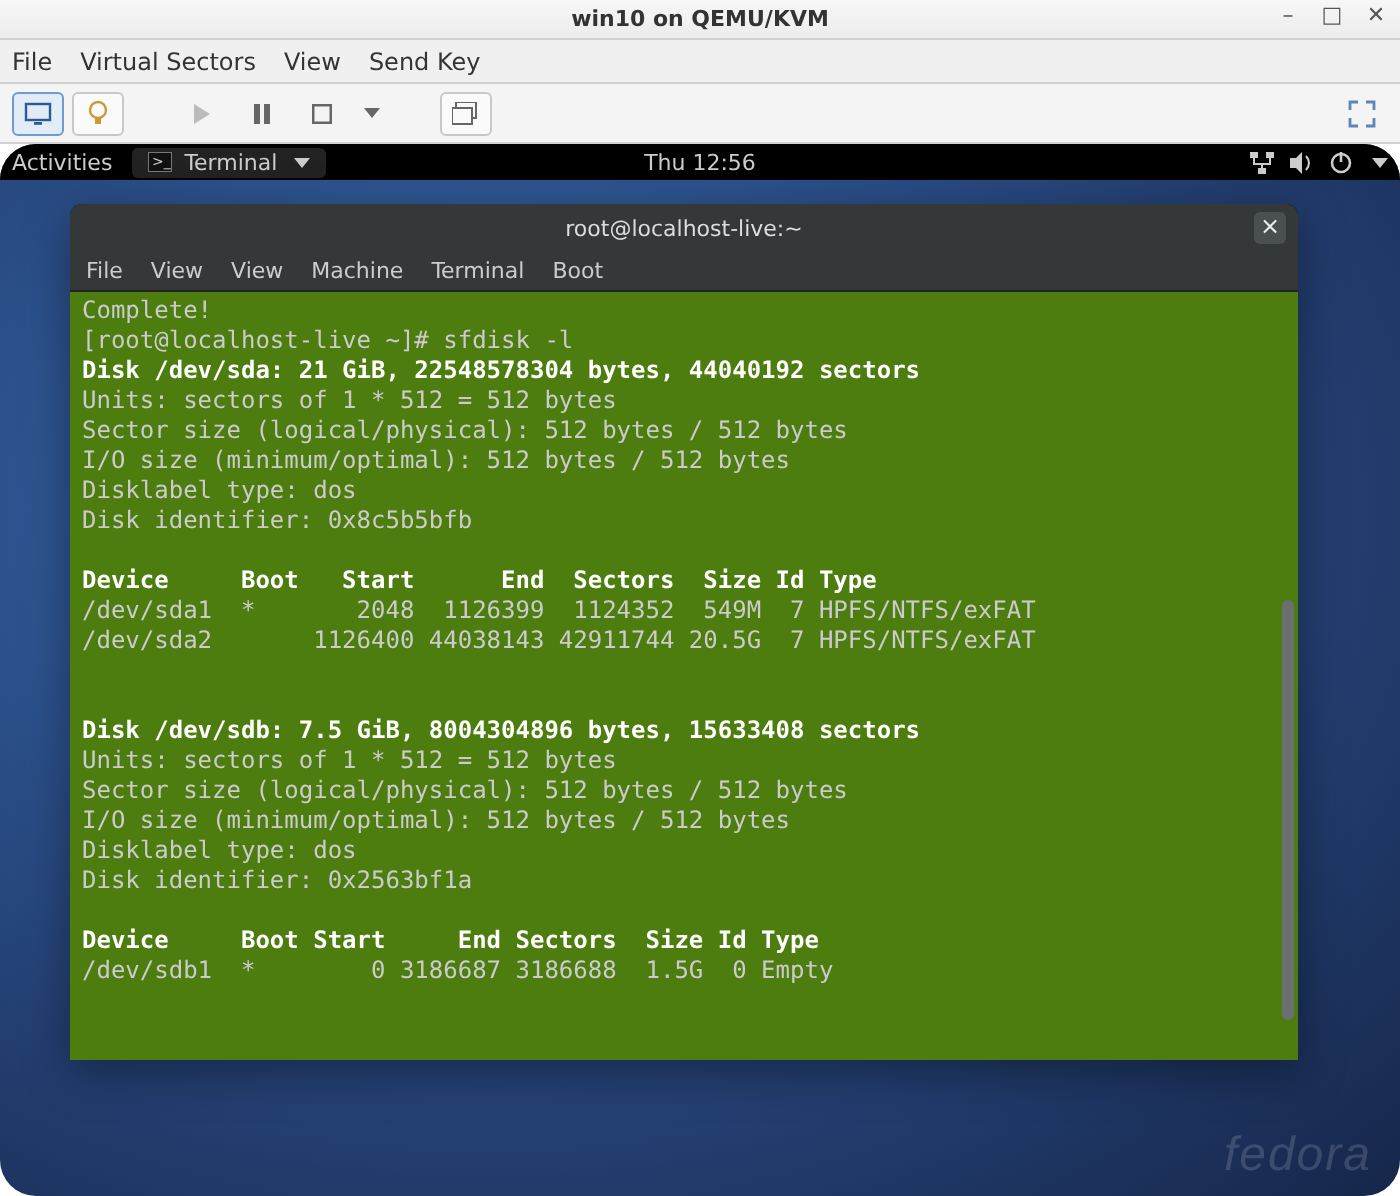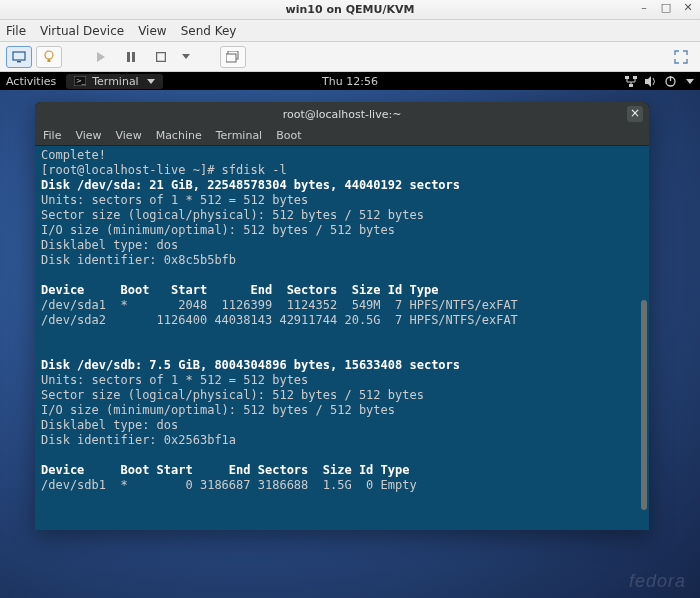--- a/index.html
+++ b/index.html
@@ -43,20 +43,21 @@
   }
   .tbbtn.active { background:#e2ecf7; border-color:#6a9dd8; }
   .tbbtn.disabled { color:#bbb; border-color:#ddd; }
   .tbbtn.flat { border-color:transparent; background:transparent; }
   .tbsep { width:18px; }
   
   .guest {
     position:absolute; left:0; right:0; top:72px; bottom:0;
     background: radial-gradient(ellipse at 35% 35%, #3a6fb5 0%, #2a4d87 45%, #16264a 100%);
     overflow:hidden;
+    border-radius:18px;
   }
   .guest-topbar {
     height:18px; background:#000; color:#ccc; font-size:11px;
     display:flex; align-items:center; justify-content:space-between;
     padding:0 6px;
   }
   .guest-topbar .left { display:flex; align-items:center; gap:10px; }
   .guest-topbar .right { display:flex; align-items:center; gap:8px; }
   .guest-topbar .tag { background:#222; border-radius:3px; padding:1px 8px; display:flex; align-items:center; gap:6px; }
   .guest-topbar .clock { position:absolute; left:50%; transform:translateX(-50%); }
@@ -83,56 +84,56 @@
     font-size:12px; cursor:pointer;
   }
   .term-menubar {
     height:20px; background:#343838; color:#ccc;
     display:flex; align-items:center; gap:14px; padding:0 8px;
     font-size:11px;
     border-bottom:1px solid #222;
   }
   .term-body {
     position:absolute; left:0; top:44px; right:0; bottom:0;
-    background:#0c4a6e; color:#ccc;
+    background:#4d7c0f; color:#ccc;
     font-family:"DejaVu Sans Mono","Courier New",monospace;
     font-size:12px; line-height:15px;
     white-space:pre;
     padding:2px 6px;
     overflow:hidden;
   }
   .term-body .b { font-weight:bold; color:#fff; }
   .term-scroll {
     position:absolute; right:2px; top:48px; bottom:5px; width:6px;
   }
   .term-scroll .thumb {
     position:absolute; left:0; right:0;
     background:#6a6f6f; border-radius:3px;
   }
   .watermark {
     position:absolute; right:14px; bottom:6px;
-    color:rgba(255,255,255,0.15); font-size:18px;
+    color:rgba(255,255,255,0.15); font-size:24px;
     font-style:italic; font-family:sans-serif; letter-spacing:1px;
   }
 </style>
 </head>
 <body>
 
 <div class="host-titlebar">
   <span class="title">win10 on QEMU/KVM</span>
   <div class="host-wincontrols">
     <span>–</span>
     <span>□</span>
     <span>✕</span>
   </div>
 </div>
 
 <div class="host-menubar">
   <span>File</span>
-  <span>Virtual Device</span>
+  <span>Virtual Sectors</span>
   <span>View</span>
   <span>Send Key</span>
 </div>
 
 <div class="host-toolbar">
   <div class="tbbtn active">
     <svg width="14" height="12" viewBox="0 0 14 12">
         <rect x="1" y="1" width="12" height="8" fill="none" stroke="#2b5a97" stroke-width="1.2"></rect>
         <rect x="5" y="10" width="4" height="1.4" fill="#2b5a97"></rect>
       </svg>

